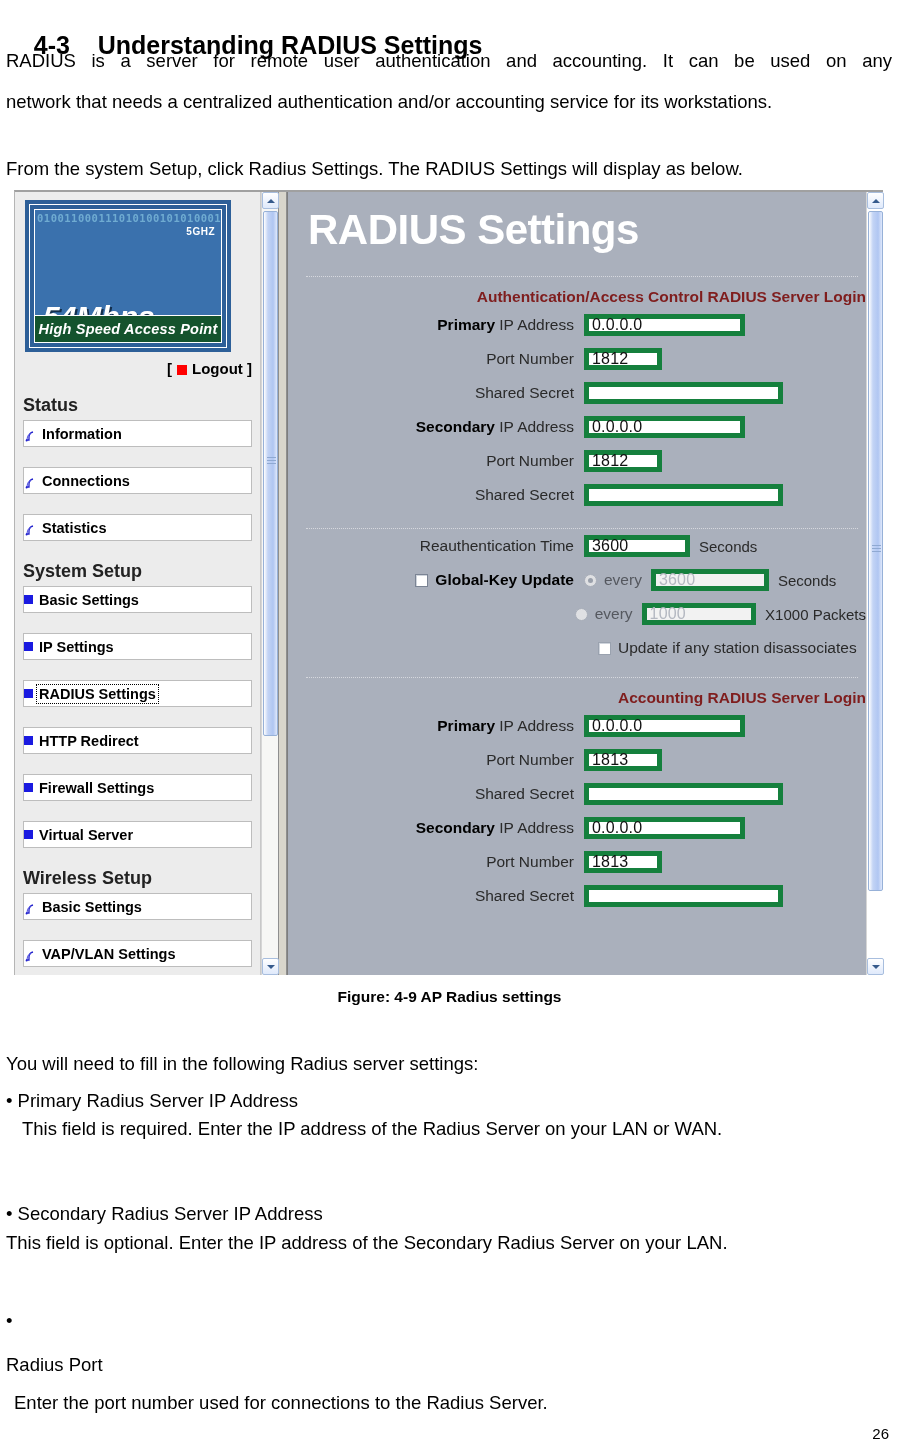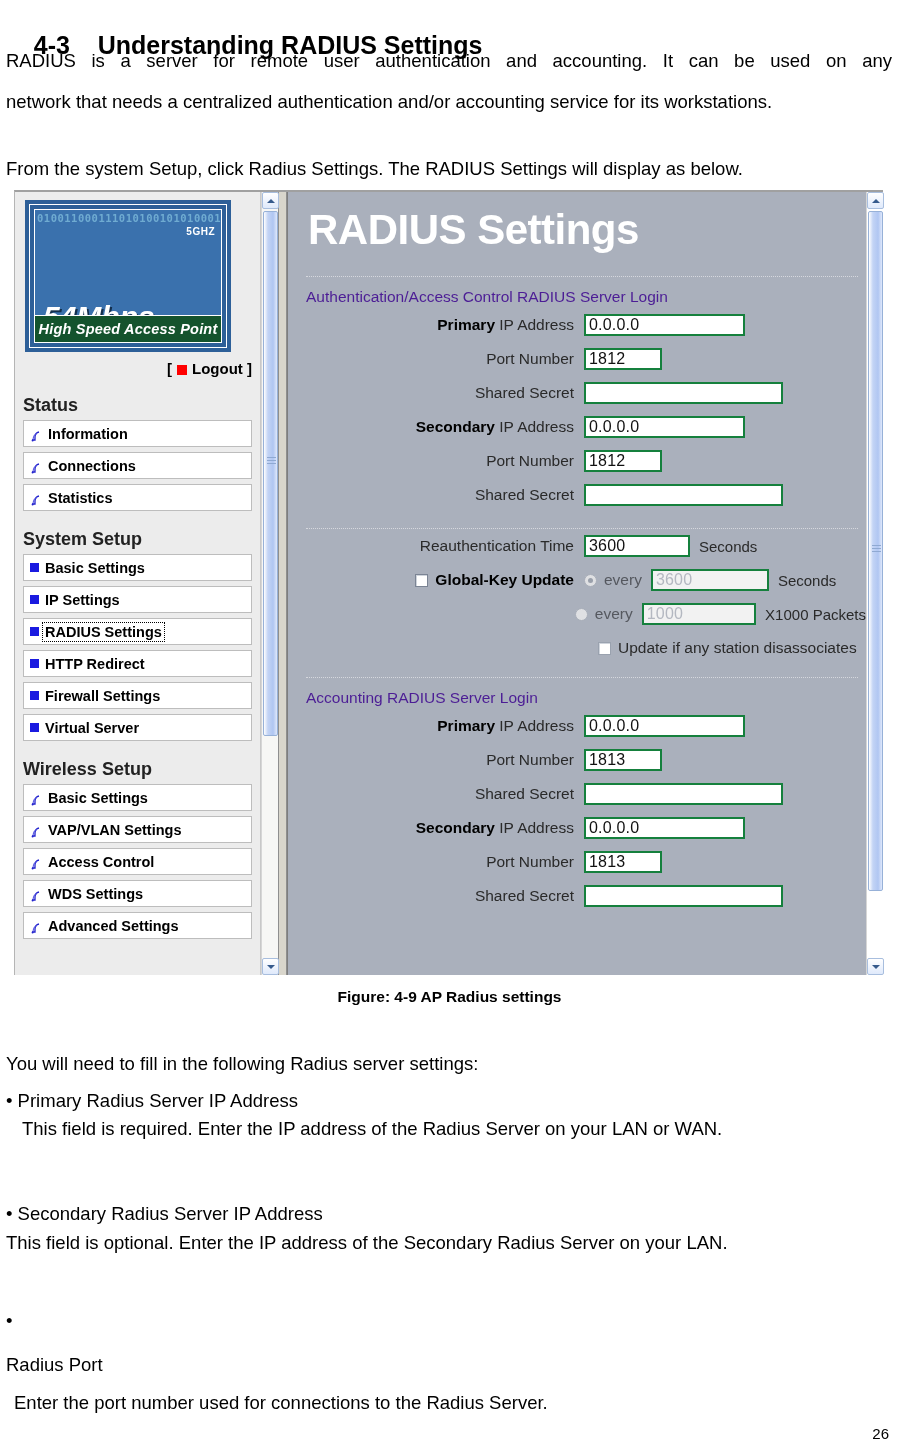--- a/index.html
+++ b/index.html
@@ -112,23 +112,22 @@
   .sec-head {
     margin: 18px 0 4px 8px;
     font-size: 18px; font-weight: bold; color: #222;
   }
   .menu-list { margin: 0 8px 0 8px; }
   .menu-item {
     position: relative;
     height: 27px;
     background: #ffffff;
     border: 1px solid #bdbdbd;
-    margin-bottom: 5px;
+    margin-bottom: 20px;
     display: flex; align-items: center;
-    padding-left: 6px;
     font-size: 14.5px; font-weight: bold; color: #000;
     white-space: nowrap;
   }
   .menu-item .lbl { position: relative; padding: 1px 2px; }
   .menu-item.active .lbl { outline: 1px dotted #000; }
   .sq-blue {
     display: inline-block; width: 9px; height: 9px;
     background: #1a1ae0; margin-right: 4px; flex: 0 0 auto;
   }
   .wifi-ico {
@@ -193,33 +192,34 @@
     font-size: 42px; font-weight: bold; color: #ffffff;
     letter-spacing: -.5px;
   }
   .divider {
     margin: 22px 8px 0 8px;
     border-top: 1px dotted #d6d8de;
     height: 0;
   }
   .grp-head {
     margin: 11px 0 2px 8px;
-    font-size: 15.5px; font-weight: normal; color: #4c1d95;
+    font-size: 15.5px; font-weight: bold; color: #7f1d1d;
     white-space: nowrap;
+    text-align: right;
   }
   .row { display: flex; align-items: center; height: 34px; }
   .lbl-col {
     width: 286px; text-align: right; padding-right: 10px;
     font-size: 15.5px; color: #2a2a2a; white-space: nowrap;
   }
   .lbl-col b { color: #000; font-weight: bold; }
   .fld {
     height: 22px;
     background: #ffffff;
-    border: 2px solid #15803d;
+    border: 5px solid #15803d;
     display: flex; align-items: center;
     padding: 0 3px;
     font-size: 16px; color: #111;
     letter-spacing: .2px;
   }
   .fld.w-ip { width: 161px; }
   .fld.w-port { width: 78px; }
   .fld.w-secret { width: 199px; }
   .fld.w-reauth { width: 106px; }
   .fld.w-every { width: 118px; }

